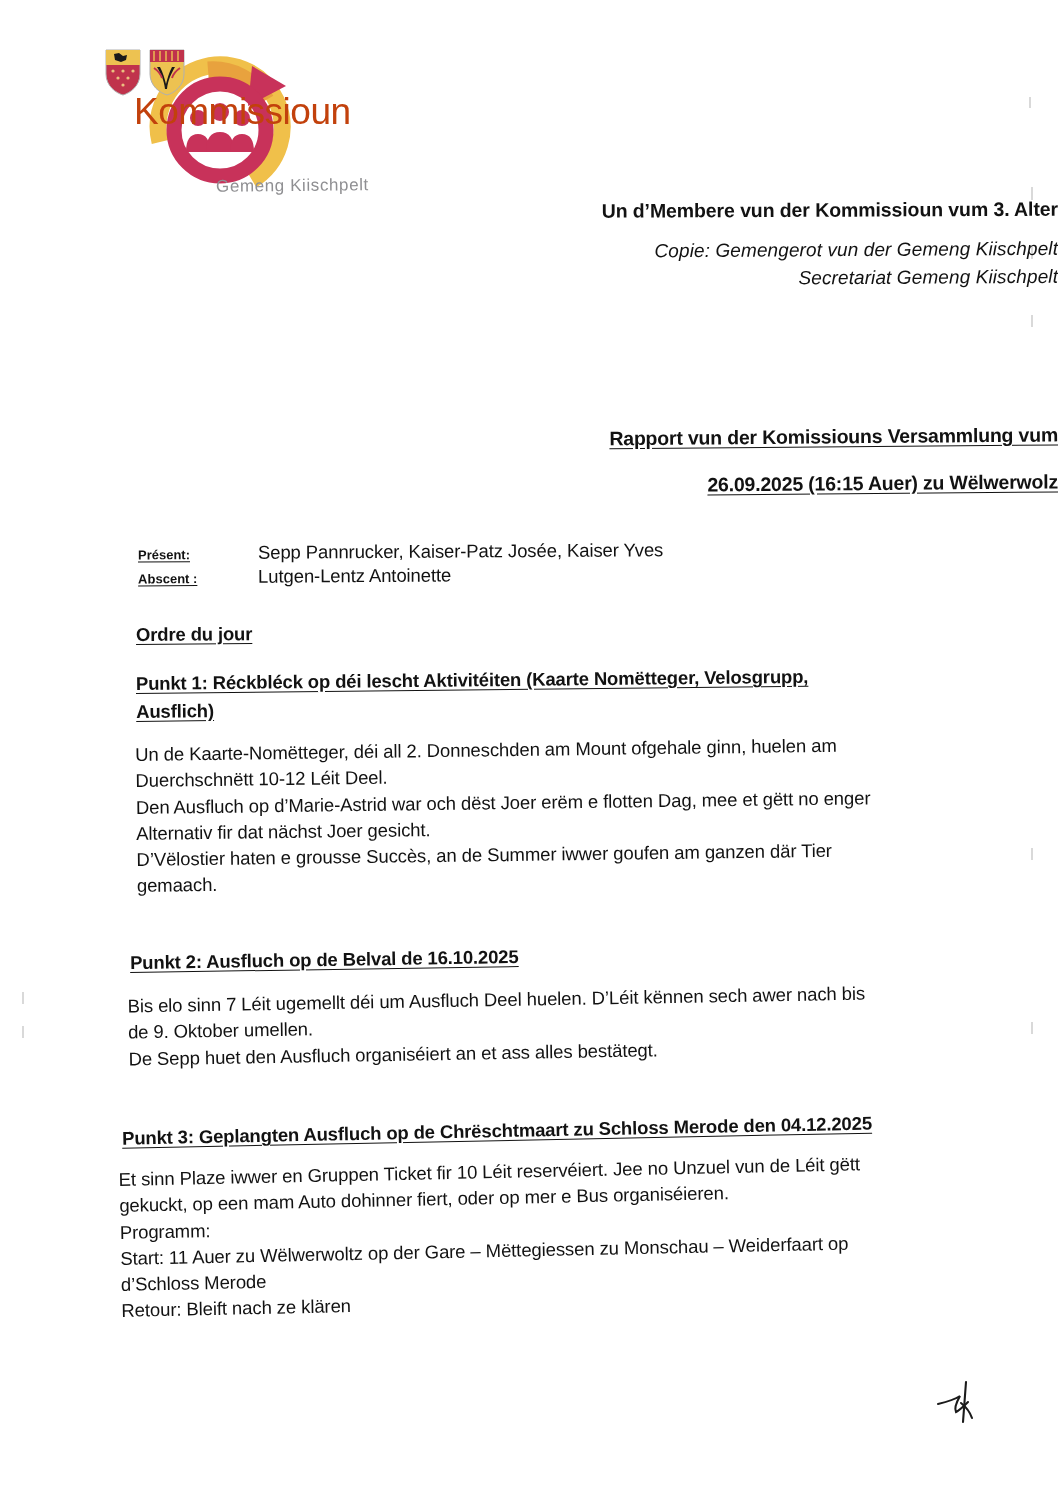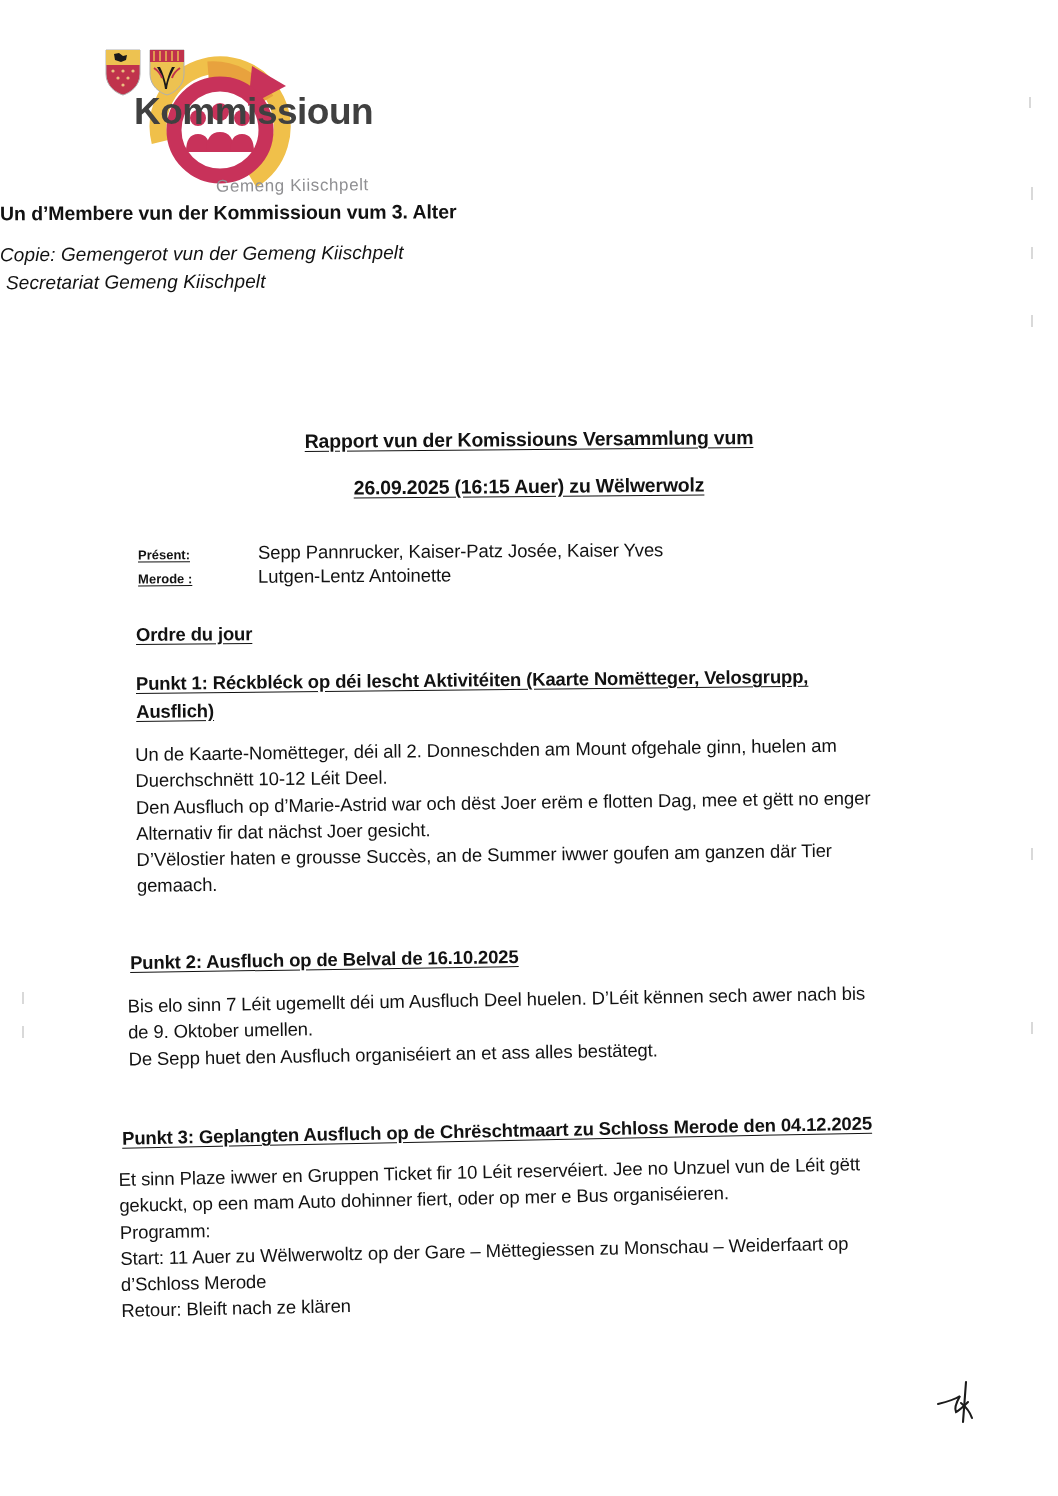--- a/index.html
+++ b/index.html
@@ -60,23 +60,23 @@
     height: 144px;
     z-index: 1;
   }
   .ring-wrap svg { display: block; }
 
   .logo-text {
     position: absolute;
     left: 38px;
     top: 52px;
     z-index: 3;
-    font-weight: bold;
+    font-weight: normal;
     letter-spacing: -0.5px;
-    color: #404040;
+    color: #c2410c;
     line-height: .98;
   }
   .logo-line1 { font-size: 37px; }
   .logo-line2 { font-size: 37px; padding-left: 42px; margin-top: 2px;}
   .logo-sub {
     position: absolute;
     left: 120px;
     top: 134px;
     z-index: 3;
     font-size: 17px;
@@ -84,21 +84,21 @@
     letter-spacing: .6px;
     transform: rotate(-0.6deg);
   }
 
   
   .addressee {
     position: absolute;
     left: 0;
     top: 200px;
     width: 1058px;
-    text-align: left;
+    text-align: right;
   }
   .addressee .to {
     font-size: 19.5px;
     font-weight: bold;
     letter-spacing: -0.1px;
     transform: rotate(-0.25deg);
   }
   .addressee .copy-1,
   .addressee .copy-2 {
     font-size: 19px;
@@ -107,21 +107,21 @@
   }
   .addressee .copy-1 { margin-top: 18px; transform: rotate(-0.35deg); }
   .addressee .copy-2 { margin-top: 6px;  transform: rotate(-0.35deg); padding-left: 6px;}
 
   
   .doc-title {
     position: absolute;
     left: 0;
     top: 428px;
     width: 1058px;
-    text-align: center;
+    text-align: right;
   }
   .doc-title .t-line {
     font-size: 19.5px;
     font-weight: bold;
     text-decoration: underline;
     text-underline-offset: 3px;
     letter-spacing: -0.2px;
   }
   .doc-title .t-line.l1 { transform: rotate(-0.5deg); }
   .doc-title .t-line.l2 { margin-top: 24px; transform: rotate(-0.5deg); }
@@ -276,21 +276,21 @@
     <div class="t-line l1">Rapport vun der Komissiouns Versammlung vum</div>
     <div class="t-line l2">26.09.2025 (16:15 Auer) zu Wëlwerwolz</div>
   </div>
 
   <div class="attendance">
     <div class="att-row">
       <div class="att-label">Présent:</div>
       <div class="att-value">Sepp Pannrucker, Kaiser-Patz Josée, Kaiser Yves</div>
     </div>
     <div class="att-row">
-      <div class="att-label">Merode :</div>
+      <div class="att-label">Abscent :</div>
       <div class="att-value">Lutgen-Lentz Antoinette</div>
     </div>
   </div>
 
   <div class="content">
 
     <div class="h-under blk-ordre">Ordre du jour</div>
 
     <div class="h-under blk-p1-head">Punkt 1: Réckbléck op déi lescht Aktivitéiten (Kaarte Nomëtteger, Velosgrupp, Ausflich)</div>
     <div class="para blk-p1-body">Un de Kaarte-Nomëtteger, déi all 2. Donneschden am Mount ofgehale ginn, huelen am Duerchschnëtt 10-12 Léit Deel.<br>Den Ausfluch op d’Marie-Astrid war och dëst Joer erëm e flotten Dag, mee et gëtt no enger Alternativ fir dat nächst Joer gesicht.<br>D’Vëlostier haten e grousse Succès, an de Summer iwwer goufen am ganzen där Tier gemaach.</div>

